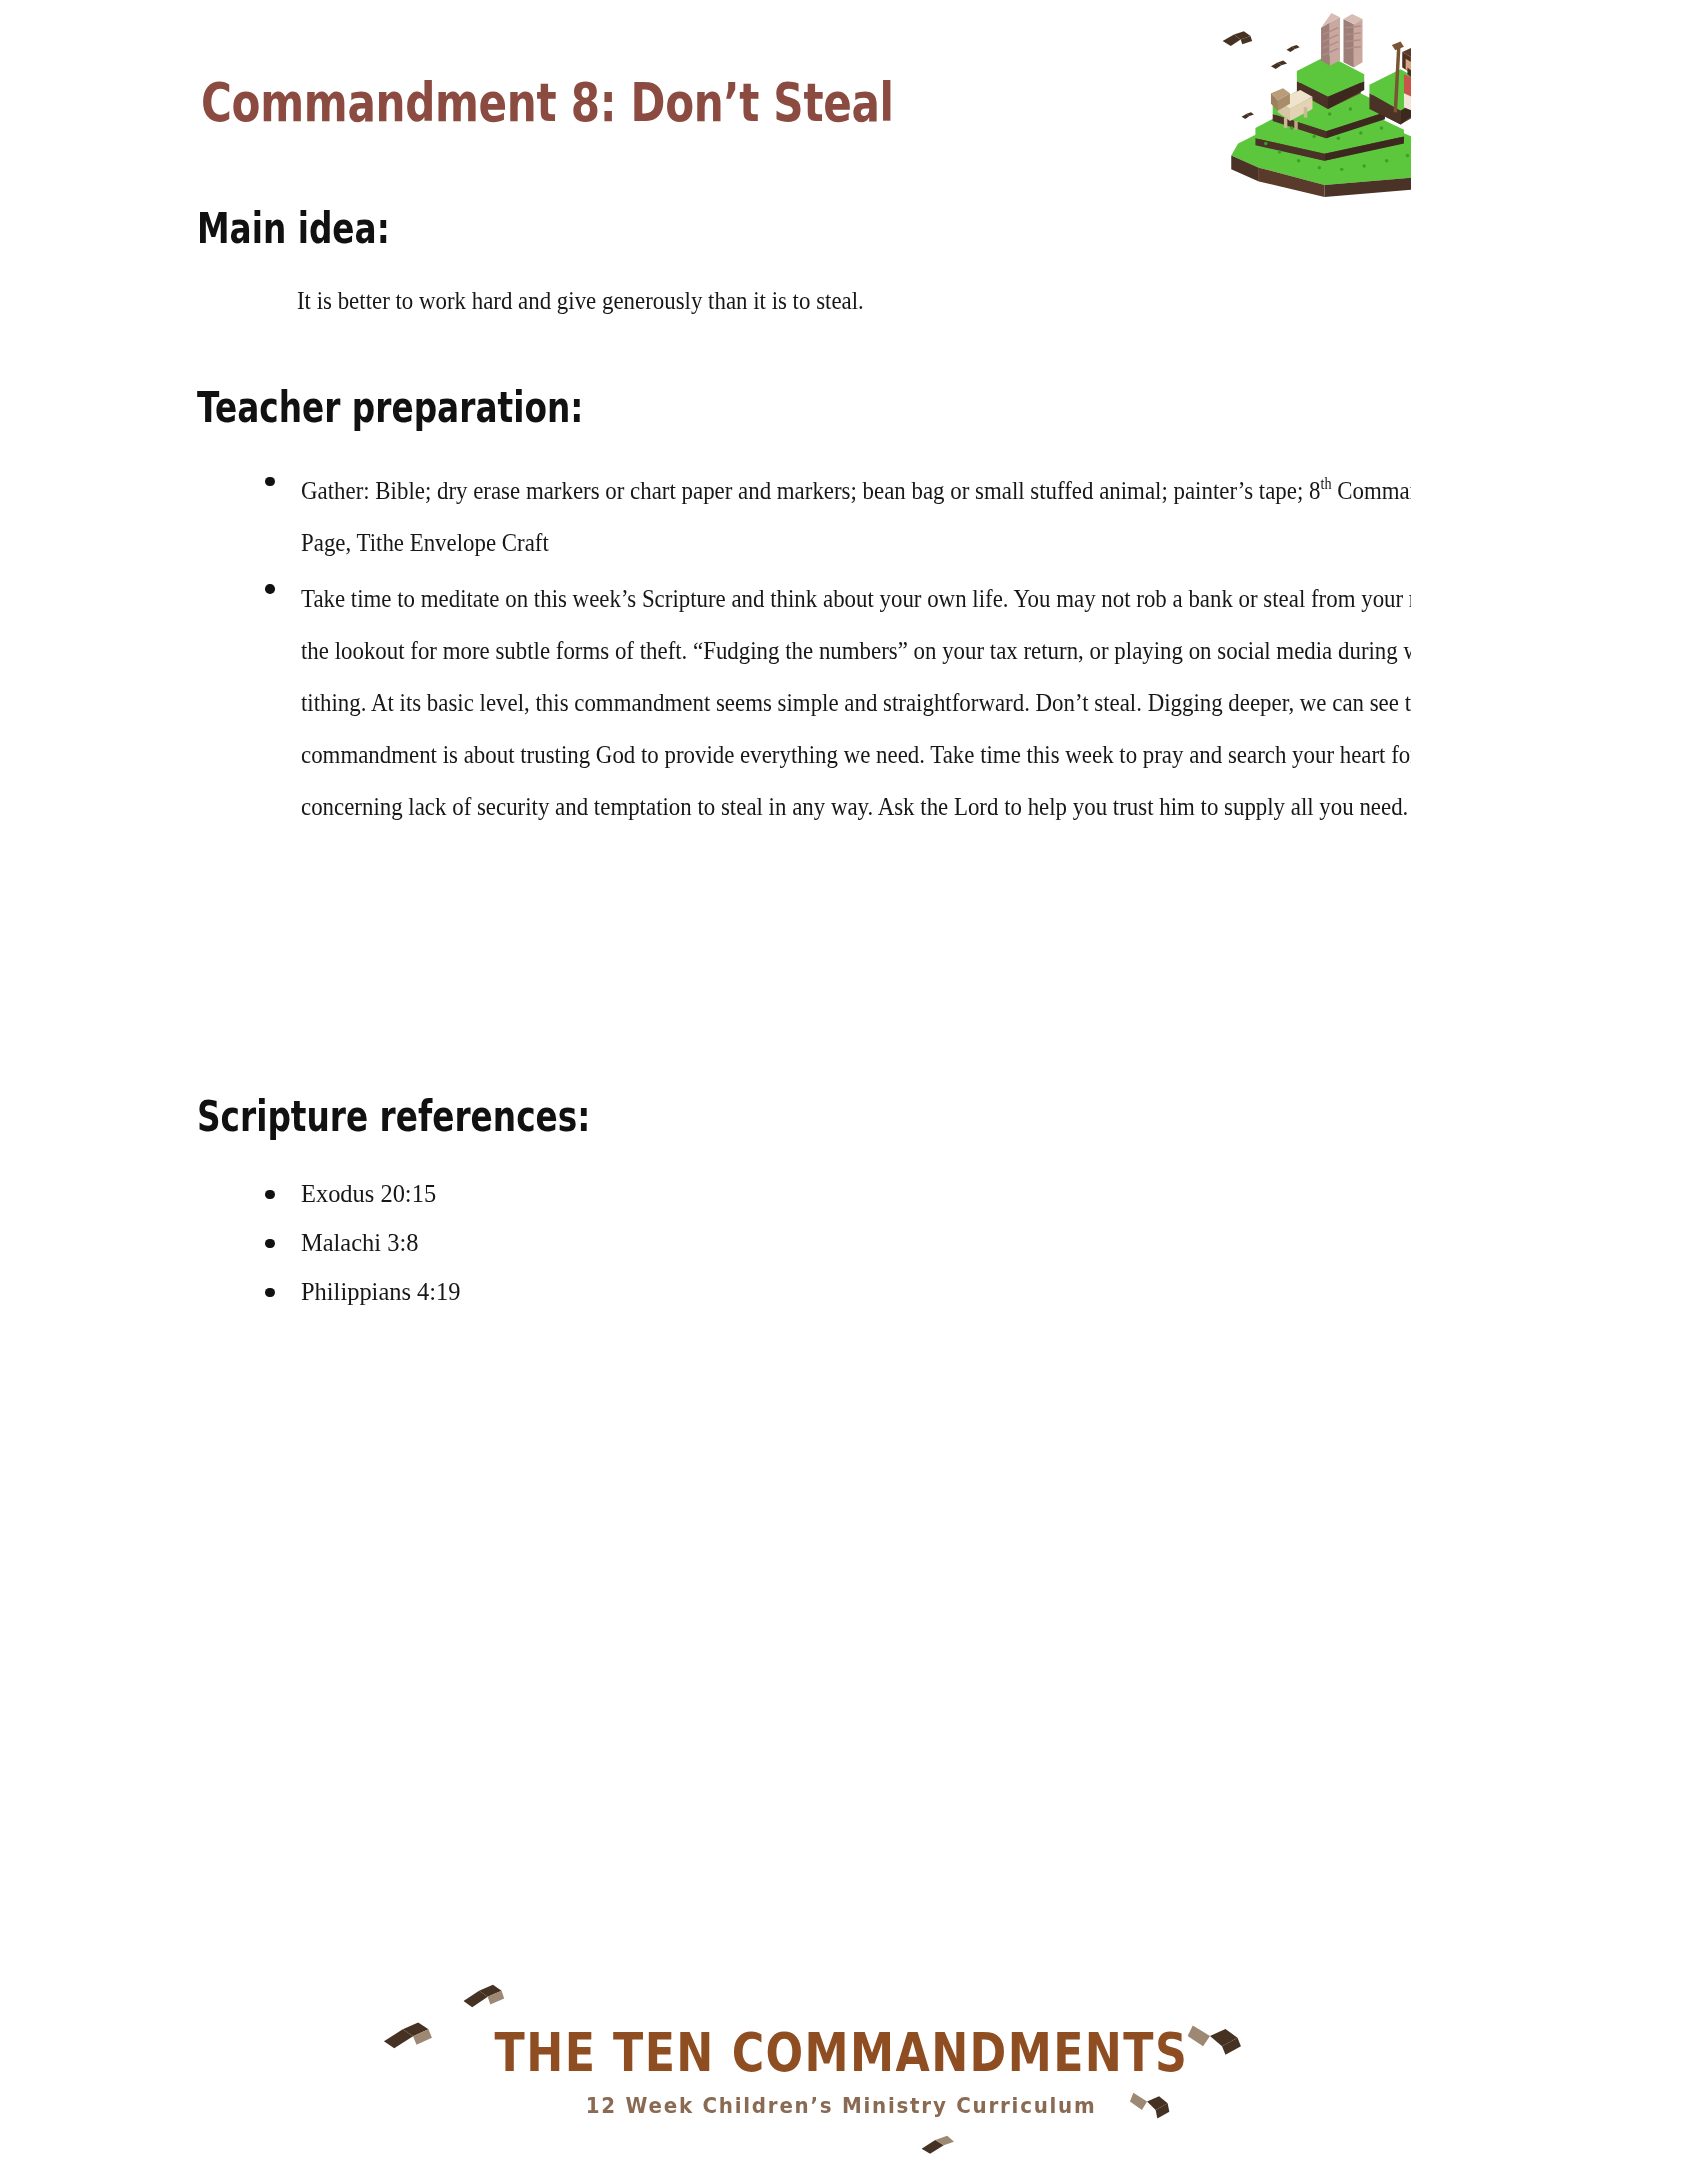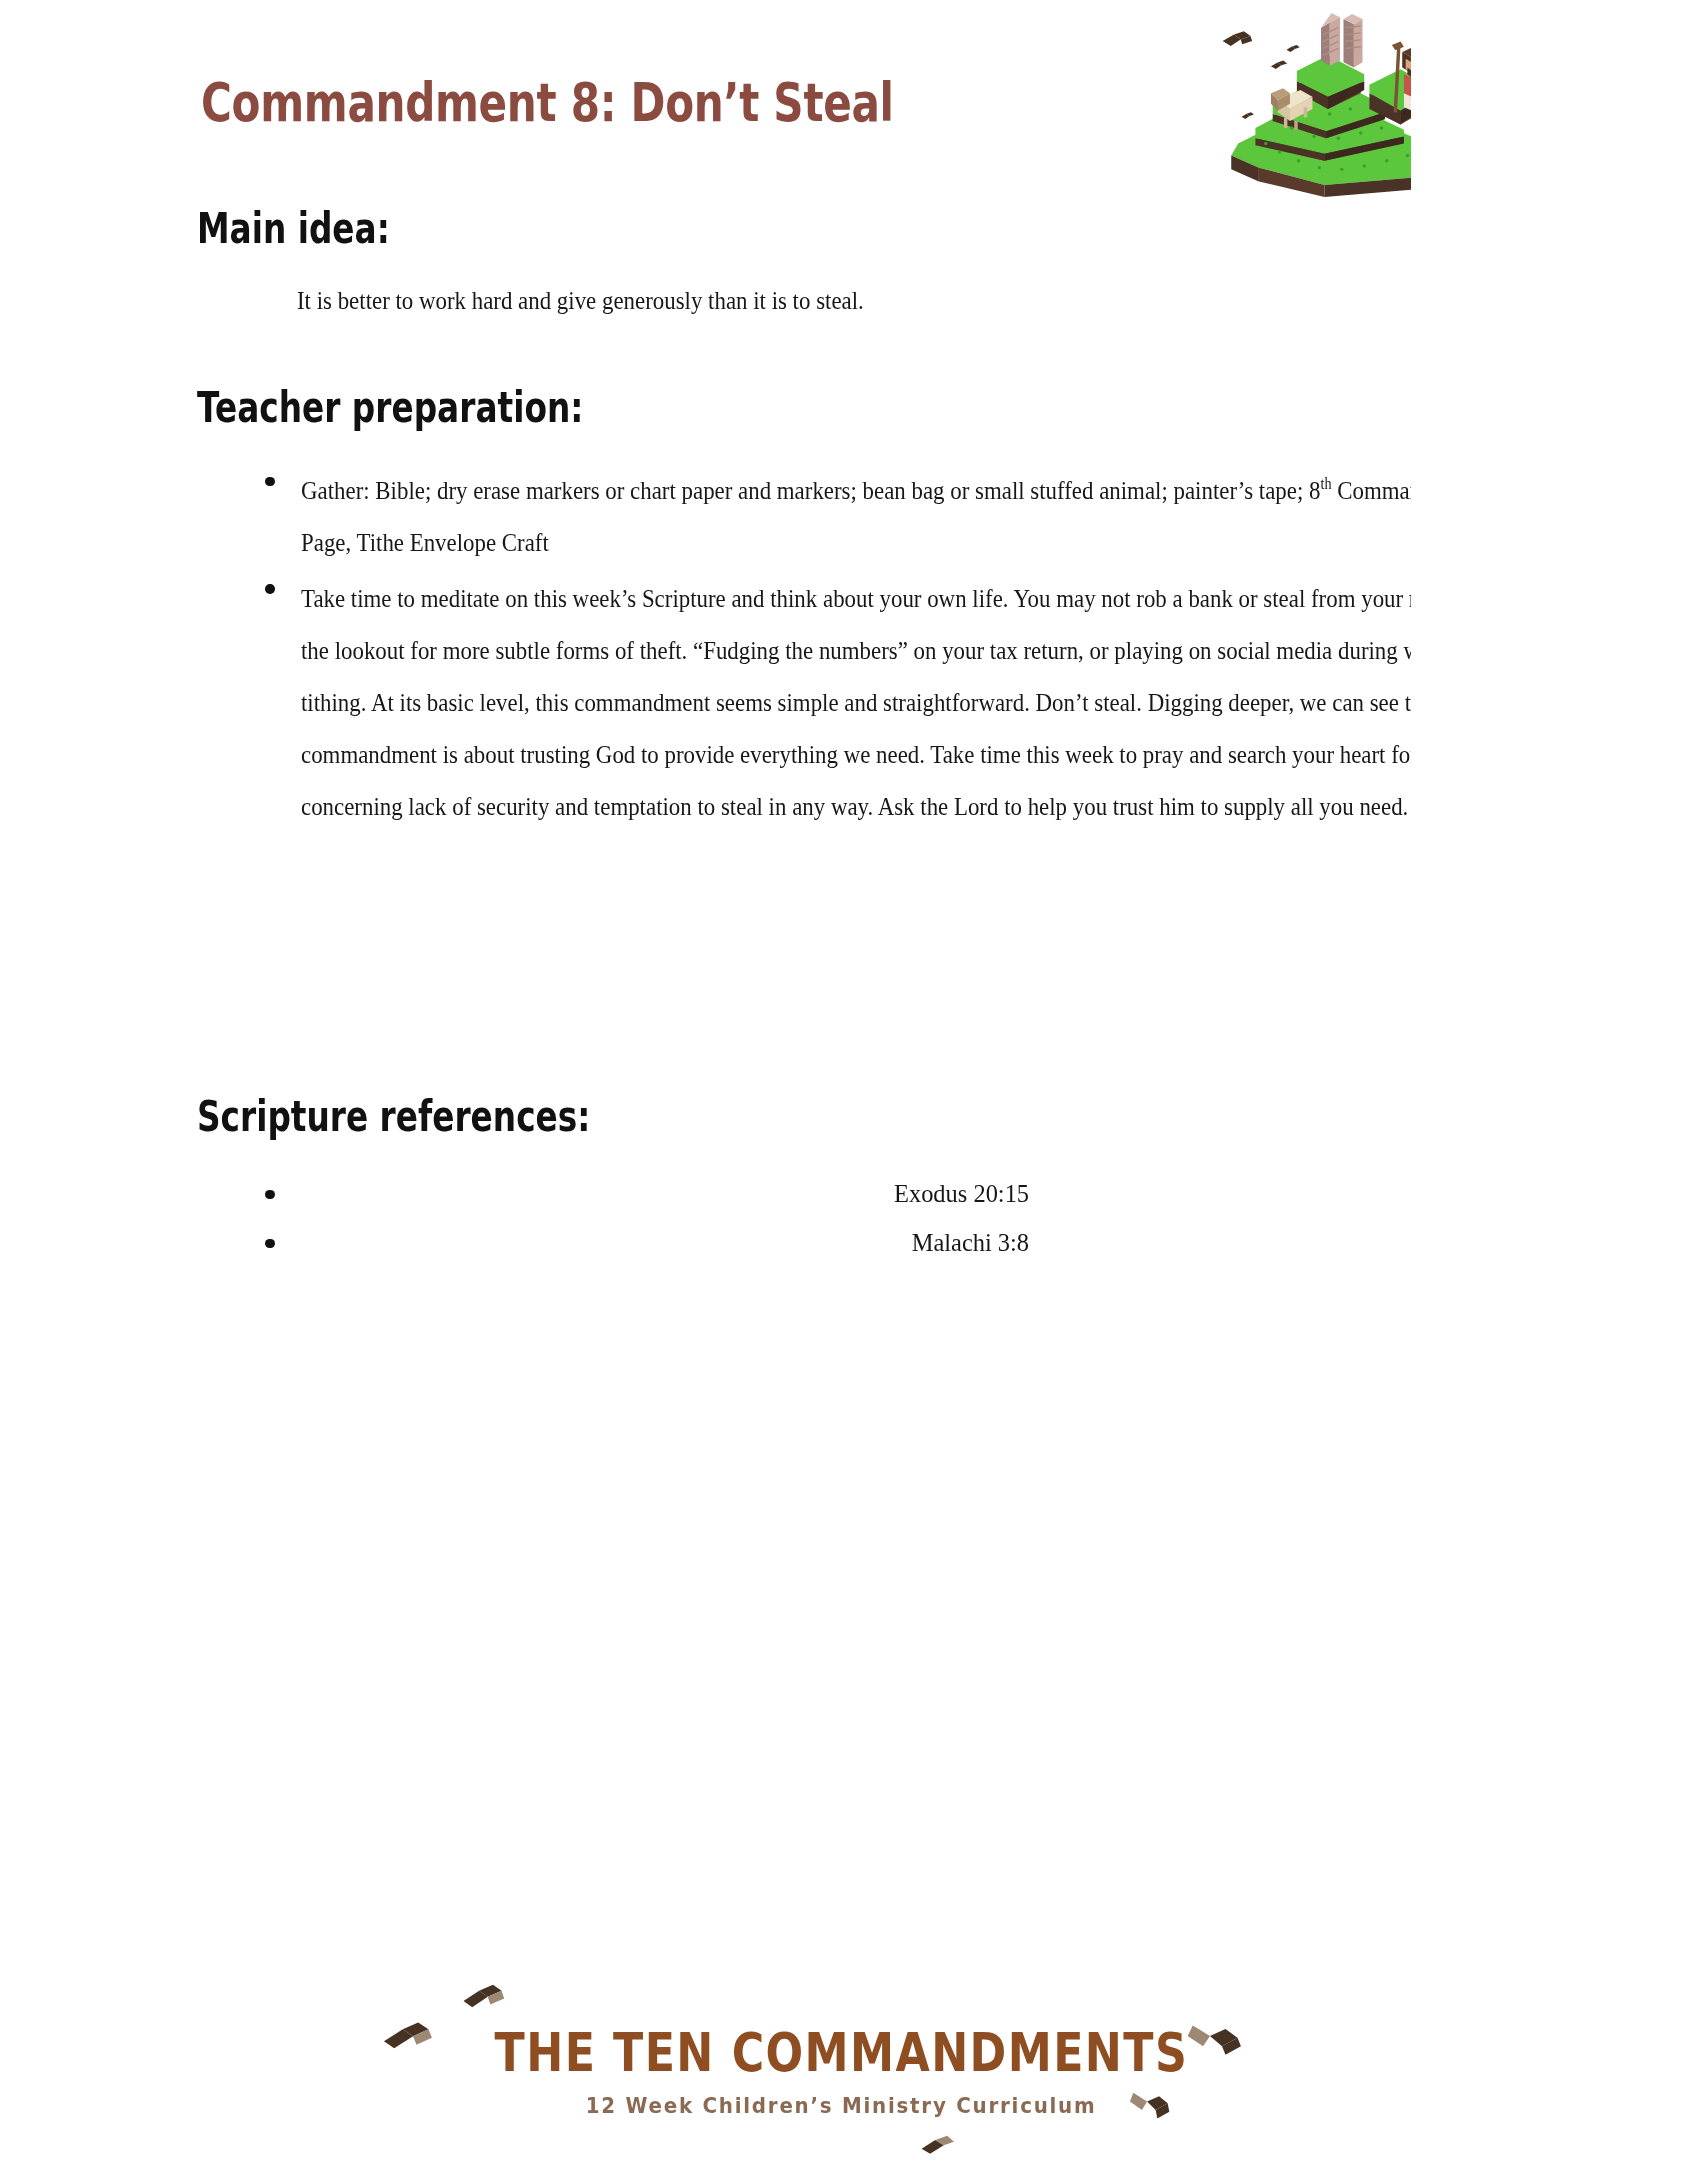--- a/index.html
+++ b/index.html
@@ -126,21 +126,20 @@
   }
 
   
   #list-scripture {
     left: 251px;
     top: 1178px;
     width: 778px;
   }
   #list-scripture li {
     margin-bottom: 16.4px;
-    text-align: right;
   }
   #list-scripture li .txt {
     line-height: 1.25;
     transform: scaleX(0.94);
     width: 106.4%;
   }
 
   sup.ord {
     font-size: 0.62em;
     vertical-align: super;
@@ -364,20 +363,24 @@
 
     <ul class="bullets" id="list-scripture">
       <li>
         <span class="dot"></span>
         <span class="txt">Exodus 20:15</span>
       </li>
       <li>
         <span class="dot"></span>
         <span class="txt">Malachi 3:8</span>
       </li>
+      <li>
+        <span class="dot"></span>
+        <span class="txt">Philippians 4:19</span>
+      </li>
     </ul>
   </div>
 
   <div class="footer">
     <div class="footer-inner">
 
       <div class="bird" style="left:17.3px; top:47px;">
         <svg width="54" height="36" viewBox="0 0 62 42">
           <g fill="#463222">
             <polygon points="0,26 22,12 34,20 12,34"></polygon>

